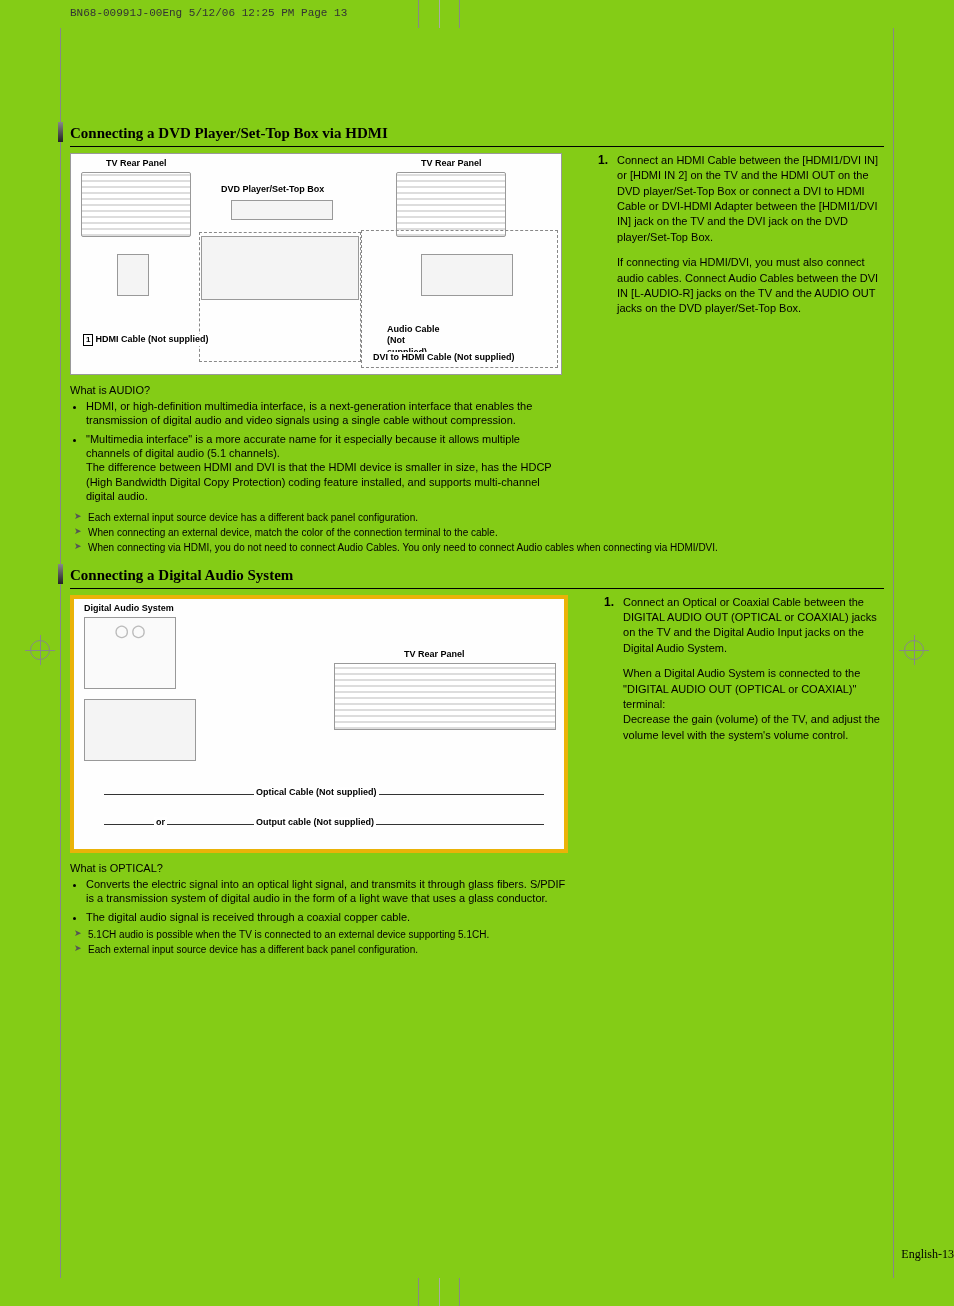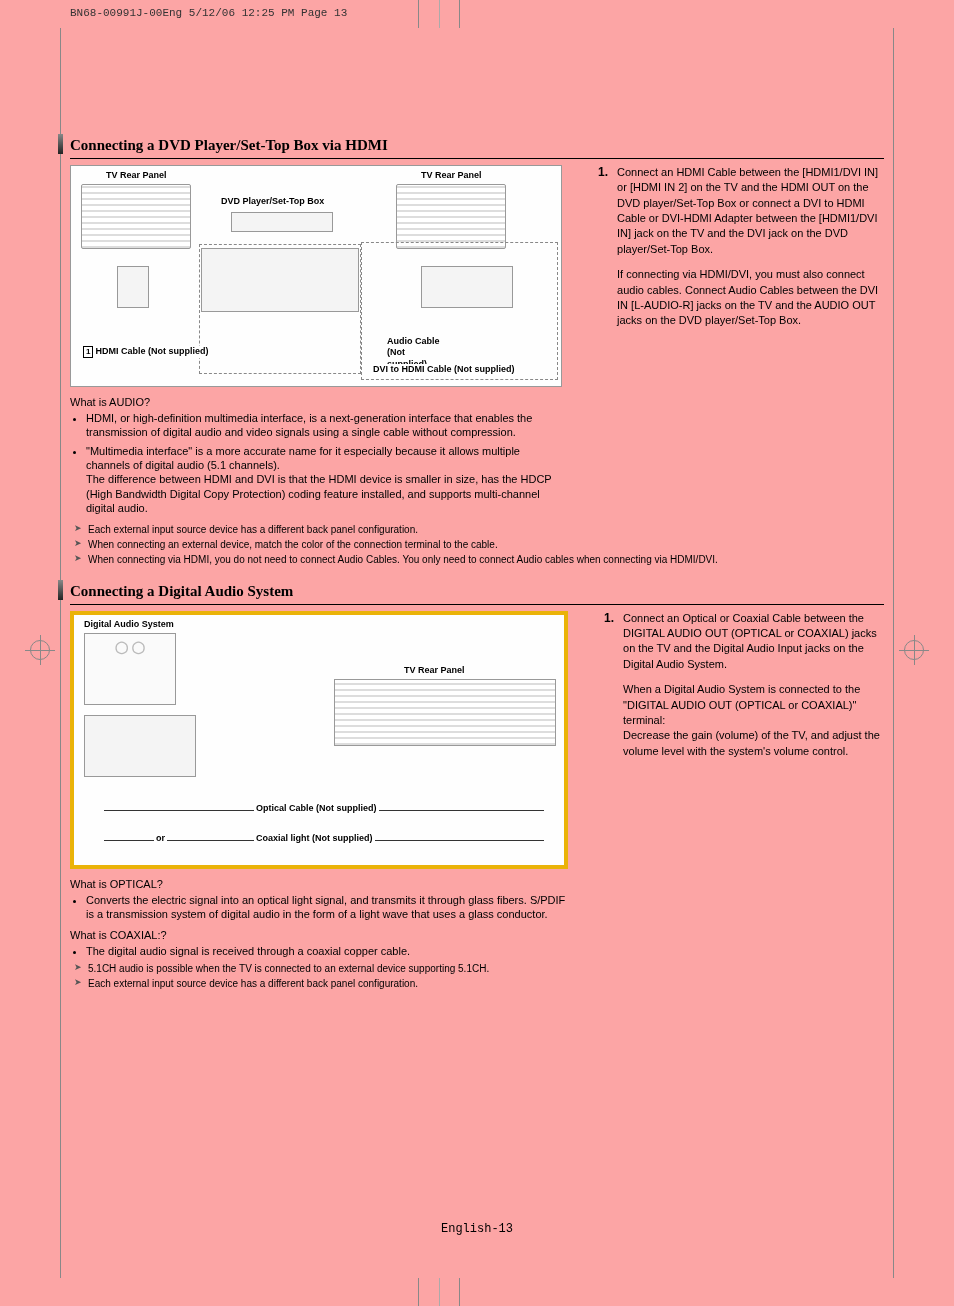--- a/index.html
+++ b/index.html
@@ -1,29 +1,29 @@
 <!DOCTYPE html>
 <html><head>
 <meta charset="utf-8">
 <style>
 body{margin:0;padding:0;font-family:Arial,Helvetica,sans-serif;background:#fff;color:#000;font-size:11px;line-height:1.3}
-.page{width:954px;height:1306px;position:relative;margin:0 auto;background:#fca5a5}
+.page{width:954px;height:1306px;position:relative;margin:0 auto;background:#84cc16}
 .header-line{font-family:"Courier New",monospace;font-size:11px;padding:6px 0 0 70px;color:#333}
 .crop-top{position:absolute;top:0;left:418px;width:40px;height:28px;border-left:1px solid #888;border-right:1px solid #888}
 .crop-top:after{content:"";position:absolute;left:50%;top:0;width:1px;height:28px;background:#aaa}
 .crop-bottom{position:absolute;bottom:0;left:418px;width:40px;height:28px;border-left:1px solid #888;border-right:1px solid #888}
 .crop-bottom:after{content:"";position:absolute;left:50%;bottom:0;width:1px;height:28px;background:#aaa}
 .reg-mark{position:absolute;width:18px;height:18px;border:1px solid #888;border-radius:50%}
 .reg-mark:before{content:"";position:absolute;left:-6px;top:50%;width:30px;height:1px;background:#888}
 .reg-mark:after{content:"";position:absolute;top:-6px;left:50%;width:1px;height:30px;background:#888}
 .reg-left{left:30px;top:640px}
 .reg-right{right:30px;top:640px}
 .frame{position:absolute;top:28px;left:60px;right:60px;bottom:28px;border:1px solid #888;border-top:none;border-bottom:none}
 .content{padding:100px 70px 0 70px}
-.section-title{font-family:"Times New Roman",serif;font-size:15px;font-weight:bold;border-bottom:1.5px solid #000;padding-bottom:2px;margin:16px 0 6px 0;position:relative}
+.section-title{font-family:"Times New Roman",serif;font-size:15px;font-weight:bold;border-bottom:1.5px solid #000;padding-bottom:2px;margin:4px 0 6px 0;position:relative}
 .section-title:before{content:"";position:absolute;left:-12px;top:-2px;width:5px;height:20px;background:linear-gradient(to bottom,#888,#222)}
 .intro{font-family:"Times New Roman",serif;font-size:12px;margin:4px 0 8px 0}
 .two-col{display:flex;gap:36px}
 .left-col{flex:0 0 490px}
 .right-col{flex:1}
 .diagram{border:1px solid #999;background:#fefefe;position:relative;width:490px;height:220px;font-size:8px;font-weight:bold}
 .diagram .panel-label{position:absolute;font-size:9px;font-weight:bold}
 .diagram .device-label{position:absolute;font-size:9px;font-weight:bold}
 .diagram .note-label{position:absolute;font-size:9px;font-weight:bold}
 .diagram .tv-panel{position:absolute;width:110px;height:65px;border-radius:2px}
@@ -35,21 +35,21 @@
 .step-num{font-weight:bold;font-size:12px;display:inline-block;width:16px;vertical-align:top}
 .step-text{display:inline-block;width:calc(100% - 20px);font-size:11px;line-height:1.4}
 .step-text p{margin:0 0 10px 0}
 .sub{margin:8px 0 0 0}
 .sub-q{font-size:11px;margin:6px 0 2px 0}
 .sub ul{margin:2px 0 4px 0;padding-left:16px;list-style:disc}
 .sub li{font-size:11px;margin-bottom:4px}
 .arrow-list{margin:4px 0 12px 0;padding:0;list-style:none}
 .arrow-list li{font-size:10px;padding-left:18px;position:relative;margin-bottom:2px}
 .arrow-list li:before{content:"➤";position:absolute;left:4px;top:0;font-size:9px;color:#555}
-.page-footer{position:absolute;bottom:68px;left:0;right:0;text-align:center;font-family:Liberation Mono, monospace;font-size:12px}
+.page-footer{position:absolute;bottom:43px;left:0;right:0;text-align:right;font-family:Liberation Serif, serif;font-size:12px}
 .diagram2{border:4px solid #eab308;background:#fefefe;position:relative;width:490px;height:250px;font-size:8px;font-weight:bold}
 .diagram2 .audio-sys{position:absolute;left:10px;top:18px;width:90px;height:70px;border:1px solid #999;background:#fafafa}
 .diagram2 .audio-sys:before{content:"◯   ◯";position:absolute;left:0;right:0;top:6px;text-align:center;font-size:12px;color:#bbb}
 .diagram2 .expand{position:absolute;left:10px;top:100px;width:110px;height:60px;border:1px solid #999;background:#f4f4f4}
 .diagram2 .tv-panel{position:absolute;left:260px;top:64px;width:220px;height:65px;border:1px solid #999;background:repeating-linear-gradient(0deg,#ddd,#ddd 2px,#fff 2px,#fff 6px),repeating-linear-gradient(90deg,#ddd,#ddd 2px,#fff 2px,#fff 12px)}
 .diagram2 .panel-label{position:absolute;font-size:9px;font-weight:bold}
 .diagram2 .cable-line{position:absolute;height:1px;background:#333}
 </style>
 </head>
 <body>
@@ -123,29 +123,28 @@
           <div class="panel-label" style="left:10px;top:4px">Digital Audio System</div>
           <div class="audio-sys"></div>
           <div class="expand"></div>
           <div class="panel-label" style="left:330px;top:50px">TV Rear Panel</div>
           <div class="tv-panel"></div>
 
           <div class="cable-line" style="left:30px;top:195px;width:440px"></div>
           <div class="cable-line" style="left:30px;top:225px;width:440px"></div>
           <div class="cable-label" style="left:180px;top:188px">Optical Cable (Not supplied)</div>
           <div class="cable-label" style="left:80px;top:218px">or</div>
-          <div class="cable-label" style="left:180px;top:218px">Coaxial light (Not supplied)</div>
+          <div class="cable-label" style="left:180px;top:218px">Output cable (Not supplied)</div>
         </div>
 
         <div class="sub">
           <div class="sub-q">What is OPTICAL?</div>
           <ul>
               <li>Converts the electric signal into an optical light signal, and transmits it through glass fibers. S/PDIF is a transmission system of digital audio in the form of a light wave that uses a glass conductor.</li>
             </ul>
-          <div class="sub-q">What is COAXIAL:?</div>
           <ul>
               <li>The digital audio signal is received through a coaxial copper cable.</li>
             </ul>
         </div>
         <ul class="arrow-list">
           <li>5.1CH audio is possible when the TV is connected to an external device supporting 5.1CH.</li>
           <li>Each external input source device has a different back panel configuration.</li>
         </ul>
       </div>
 

